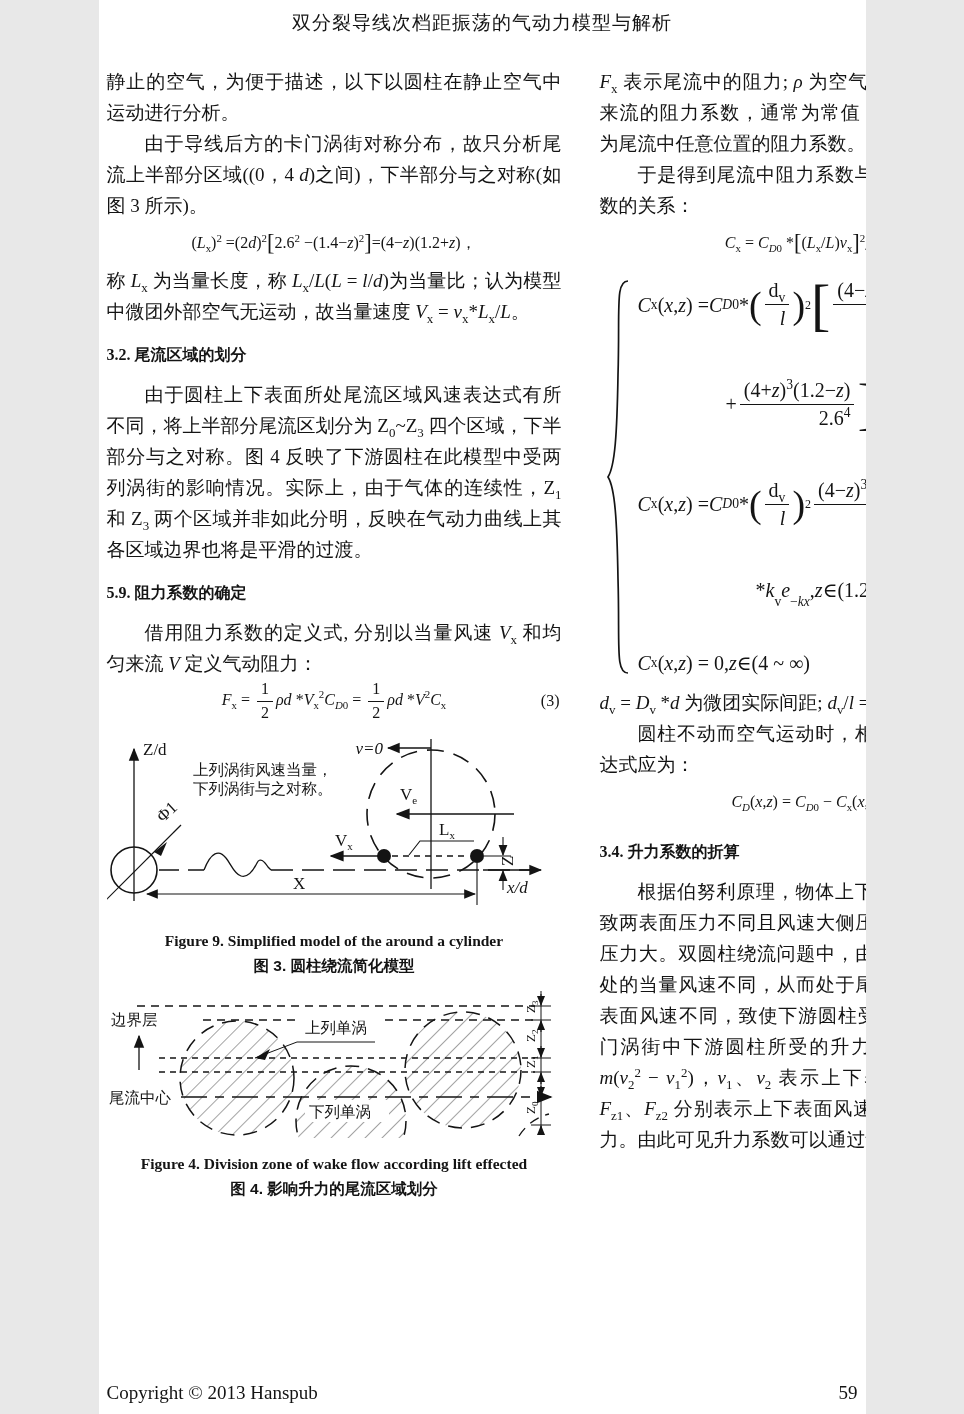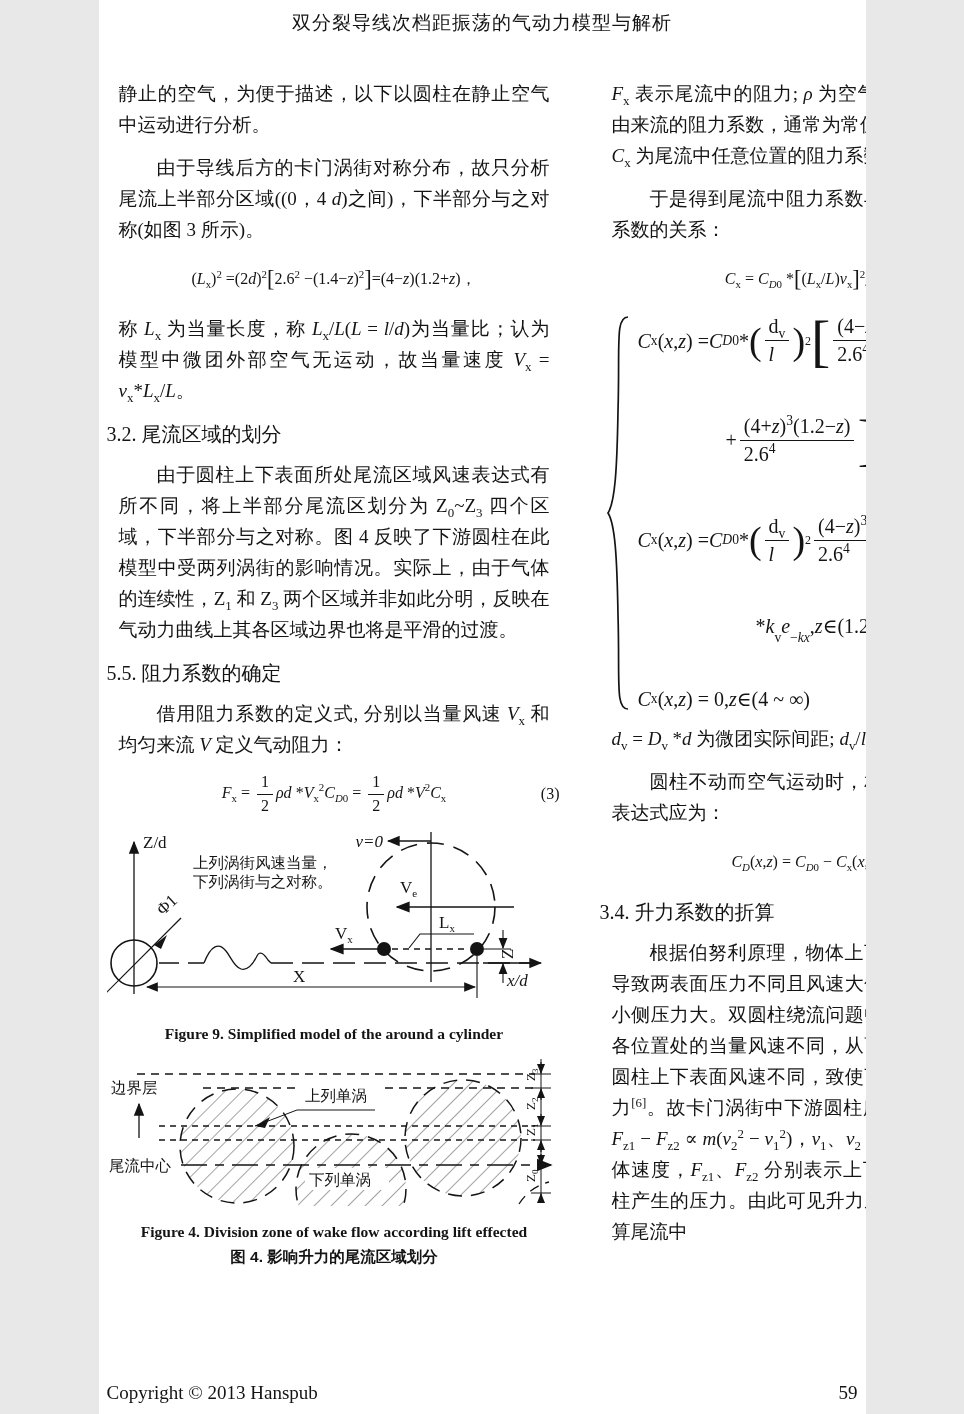--- a/index.html
+++ b/index.html
@@ -1,29 +1,29 @@
 <!DOCTYPE html>
 <html><head>
 <meta charset="utf-8">
 <style>
   html,body{margin:0;padding:0;background:#e8e8e8;}
   .page{position:relative;width:767px;height:1414px;margin:0 auto;background:#ffffff;
         font-family:"Liberation Serif","DejaVu Serif",serif;color:#141414;overflow:hidden;}
   .title{ text-align:center;font-size:19px;padding-top:10px;letter-spacing:1px;}
   .cols{display:flex;gap:38px;margin:30px 8px 0 8px;}
   .col{width:455px;font-size:19px;line-height:31px;text-align:justify;text-justify:inter-character;}
-  p{margin:12px;}
+  p{margin:0;}
   .ind{text-indent:2em;}
   i{font-family:"Liberation Serif","DejaVu Serif",serif;}
   sup,sub{font-size:68%;line-height:0;}
-  h3{font-size:20px;font-weight:normal;margin:15px 0 11px 0;line-height:26px;}
+  h3{font-size:16px;font-weight:bold;margin:15px 0 11px 0;line-height:26px;}
   .eq{display:flex;align-items:center;justify-content:center;position:relative;
       font-size:16px;margin:0 0;min-height:44px;line-height:1.25;}
   .eqnum{position:absolute;right:2px;top:50%;transform:translateY(-50%);font-style:normal;}
-  .fr{display:inline-block;vertical-align:middle;text-align:left;margin:0 3px;line-height:1.15;}
+  .fr{display:inline-block;vertical-align:middle;text-align:right;margin:0 3px;line-height:1.15;}
   .fr .n{display:block;padding:0 4px 2px 4px;border-bottom:1.4px solid #141414;}
   .fr .d{display:block;padding:2px 4px 0 4px;}
   .bp{font-size:190%;font-weight:300;vertical-align:middle;line-height:0;}
   .bb{font-size:290%;font-weight:200;vertical-align:middle;line-height:0;}
   .bm{font-size:140%;vertical-align:-2px;line-height:0;}
   .hi{vertical-align:16px;font-size:60%;line-height:0;}
   .cases{display:flex;align-items:stretch;margin:14px 0 12px 6px;}
   .brace{flex:none;margin-right:8px;}
   .caselines{display:flex;flex-direction:column;justify-content:space-between;font-size:20px;line-height:1.2;}
   .cl{display:flex;align-items:center;white-space:nowrap;}
@@ -54,21 +54,21 @@
 
       <div class="eq">
         <span>(<i>L</i><sub>x</sub>)<sup>2</sup> =(2<i>d</i>)<sup>2</sup><span class="bm">[</span>2.6<sup>2</sup> −(1.4−<i>z</i>)<sup>2</sup><span class="bm">]</span>=(4−<i>z</i>)(1.2+<i>z</i>)，</span>
       </div>
 
       <p>称 <i>L</i><sub>x</sub> 为当量长度，称 <i>L</i><sub>x</sub>/<i>L</i>(<i>L</i> = <i>l</i>/<i>d</i>)为当量比；认为模型中微团外部空气无运动，故当量速度 <i>V</i><sub>x</sub> = <i>v</i><sub>x</sub>*<i>L</i><sub>x</sub>/<i>L</i>。</p>
 
       <h3>3.2. 尾流区域的划分</h3>
       <p class="ind">由于圆柱上下表面所处尾流区域风速表达式有所不同，将上半部分尾流区划分为 Z<sub>0</sub>~Z<sub>3</sub> 四个区域，下半部分与之对称。图 4 反映了下游圆柱在此模型中受两列涡街的影响情况。实际上，由于气体的连续性，Z<sub>1</sub> 和 Z<sub>3</sub> 两个区域并非如此分明，反映在气动力曲线上其各区域边界也将是平滑的过渡。</p>
 
-      <h3>5.5. 阻力系数的确定</h3>
+      <h3>5.9. 阻力系数的确定</h3>
       <p class="ind">借用阻力系数的定义式, 分别以当量风速 <i>V</i><sub>x</sub> 和均匀来流 <i>V</i> 定义气动阻力：</p>
 
       <div class="eq">
         <span><i>F</i><sub>x</sub> = <span class="fr"><span class="n">1</span><span class="d">2</span></span><i>ρd</i> *<i>V</i><sub>x</sub><sup>2</sup><i>C</i><sub><i>D</i>0</sub> = <span class="fr"><span class="n">1</span><span class="d">2</span></span><i>ρd</i> *<i>V</i><sup>2</sup><i>C</i><sub>x</sub></span>
         <span class="eqnum">(3)</span>
       </div>
 
       <div class="figwrap">
         <svg width="455" height="182" viewBox="0 0 455 182">
           <defs>
@@ -117,20 +117,21 @@
           <line x1="370" y1="130" x2="370" y2="172" stroke="#141414" stroke-width="1.1"></line>
           <line x1="376" y1="137" x2="434" y2="137" stroke="#141414" stroke-width="1.3" marker-end="url(#arw)"></line>
           <text class="svgvar" x="400" y="160" font-style="italic">x/d</text>
 
           <line x1="396" y1="104" x2="396" y2="122" stroke="#141414" stroke-width="1.1" marker-end="url(#arw)"></line>
           <line x1="396" y1="157" x2="396" y2="138" stroke="#141414" stroke-width="1.1" marker-end="url(#arw)"></line>
           <line x1="377" y1="123" x2="404" y2="123" stroke="#141414" stroke-width="1"></line>
           <text class="svgvar" transform="rotate(-90 406 133)" x="406" y="133" font-size="14">Z</text>
         </svg>
         <div class="capen">Figure 9. Simplified model of the around a cylinder</div>
+        <div class="capzh">图 3. 圆柱绕流简化模型</div>
       </div>
 
       <div class="figwrap">
         <svg width="455" height="150" viewBox="0 0 455 150">
           <defs>
             <pattern id="hat" patternUnits="userSpaceOnUse" width="12" height="12" patternTransform="rotate(45)">
               <line x1="0" y1="0" x2="0" y2="12" stroke="#4a4a4a" stroke-width="1"></line>
             </pattern>
           </defs>
 

